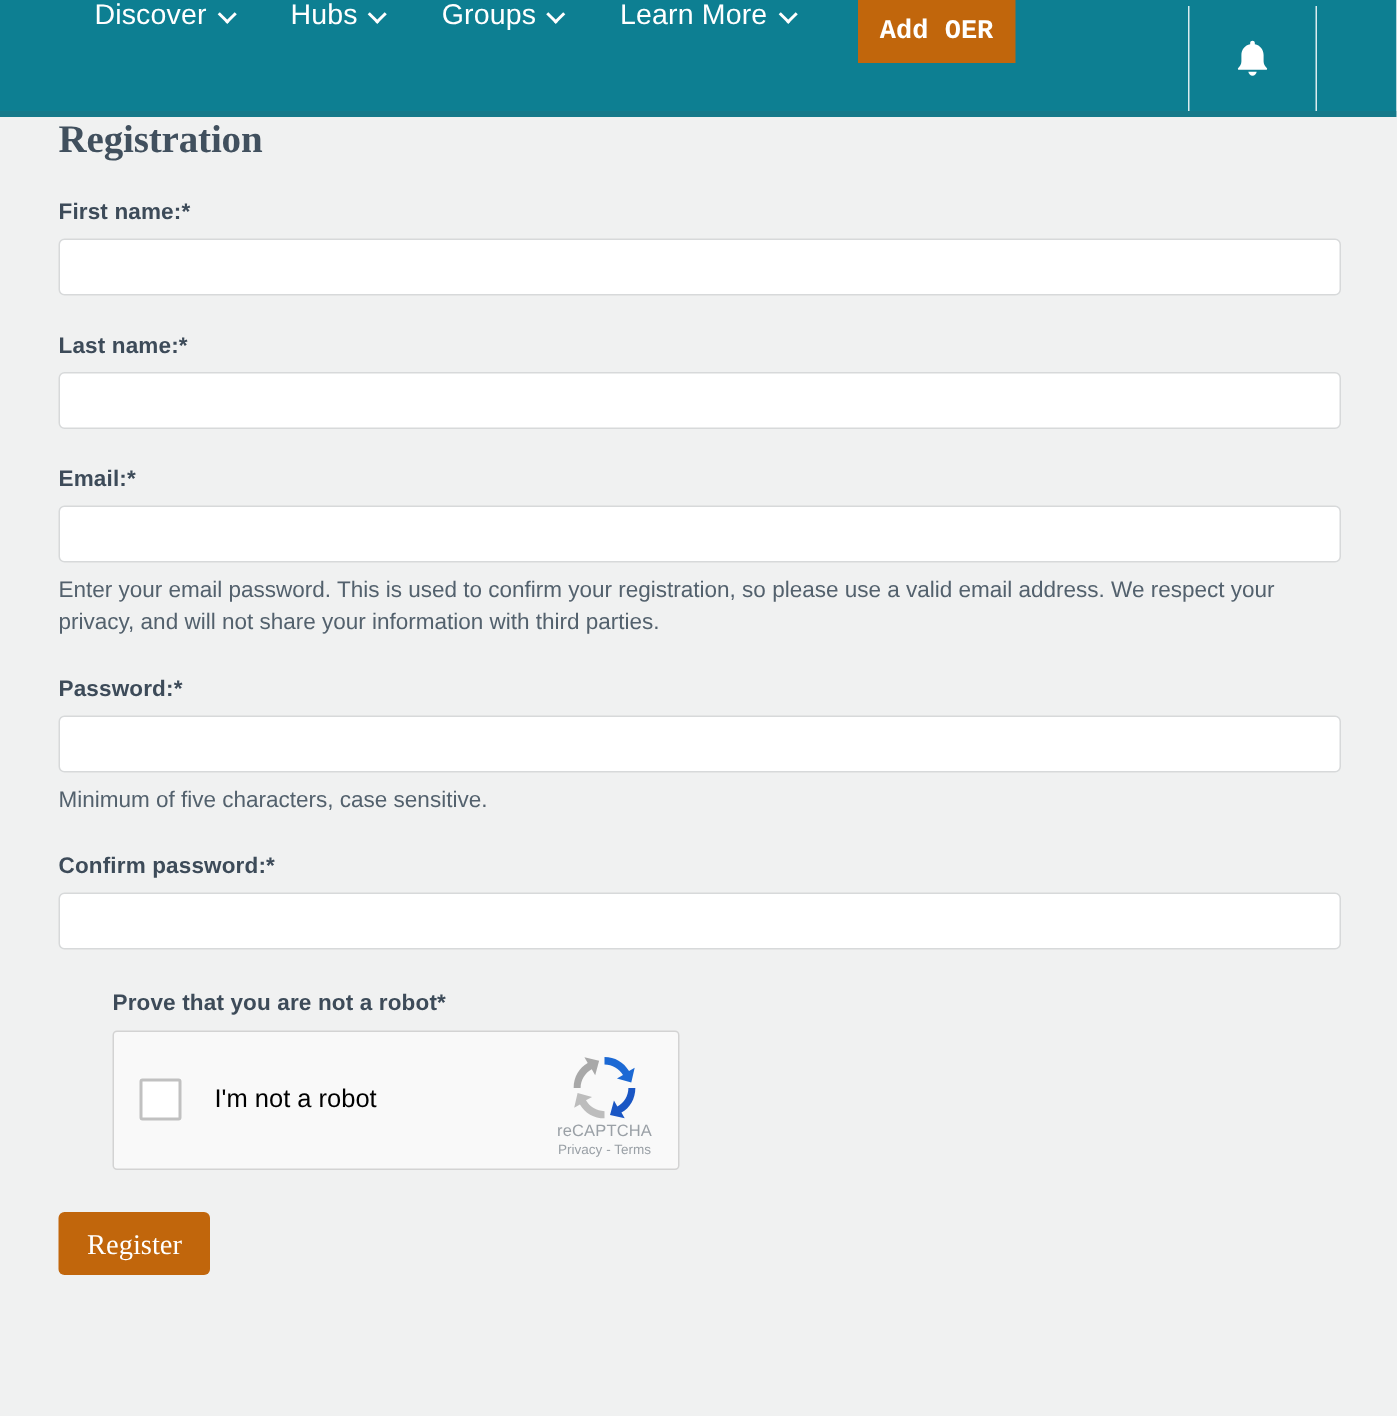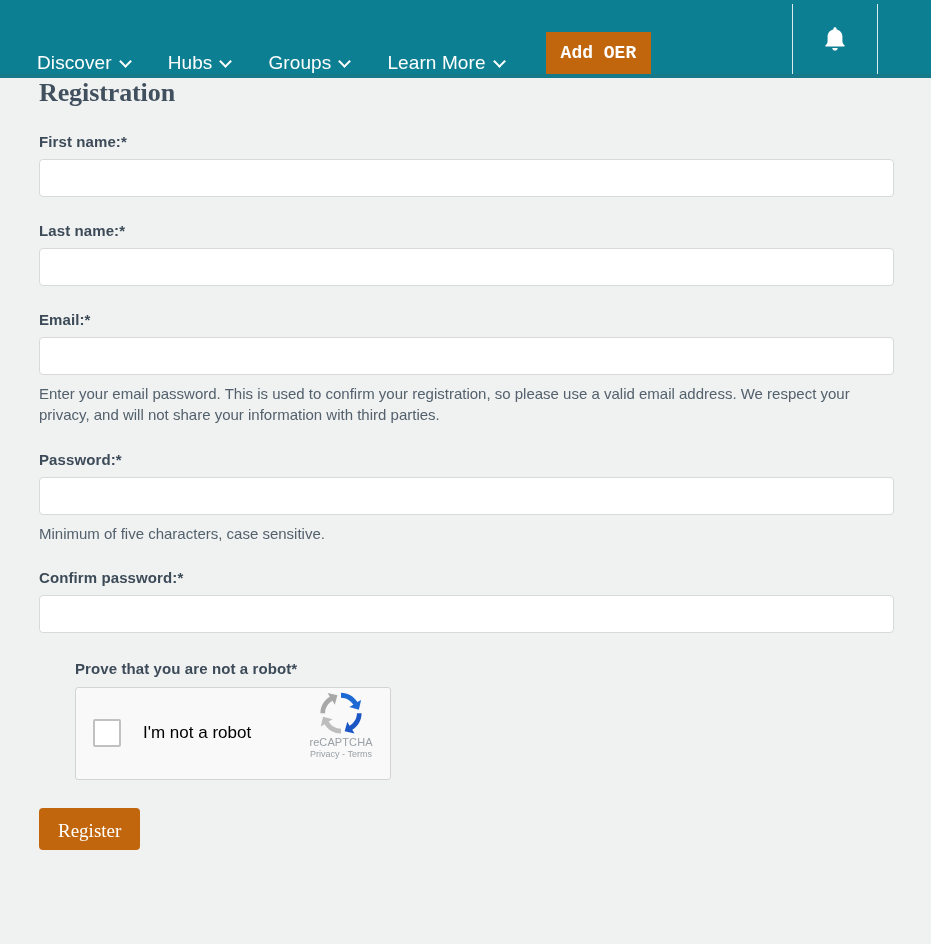--- a/index.html
+++ b/index.html
@@ -22,23 +22,23 @@
   }
   #navbar::after {
     content: "";
     position: absolute;
     left: 0; right: 0; bottom: 0;
     height: 4px;
     background: #15798a;
   }
   #nav-left {
     display: flex;
-    align-items: flex-end;
+    align-items: flex-start;
     height: 74px;
-    padding-left: 37px;
+    padding-left: 63px;
     gap: 0;
   }
   .nav-item {
     display: flex;
     align-items: center;
     gap: 9px;
     color: #ffffff;
     font-size: 19px;
     letter-spacing: 0.1px;
     margin-right: 36px;
@@ -148,21 +148,21 @@
     font-size: 15px;
     color: #53616d;
     line-height: 1.42;
     max-width: 830px;
   }
 
   
   #captcha-group { margin-top: 27px; padding-left: 36px; }
   #recaptcha-box {
     margin-top: 10px;
-    width: 316px;
+    width: 378px;
     height: 93px;
     background: #f9f9f9;
     border: 1px solid #d3d3d3;
     border-radius: 3px;
     display: flex;
     align-items: center;
     position: relative;
   }
   #recaptcha-checkbox {
     width: 28px; height: 28px;
@@ -175,21 +175,21 @@
   }
   #recaptcha-label {
     margin-left: 22px;
     font-size: 17px;
     color: #000000;
     font-family: "Liberation Sans", sans-serif;
   }
   #recaptcha-brand {
     position: absolute;
     right: 10px;
-    top: 4px;
+    top: 16px;
     width: 78px;
     text-align: center;
   }
   #recaptcha-logo { display: block; margin: 0 auto; }
   #recaptcha-brand-name {
     font-size: 11px;
     color: #9aa0a6;
     margin-top: 2px;
     letter-spacing: 0.1px;
   }

